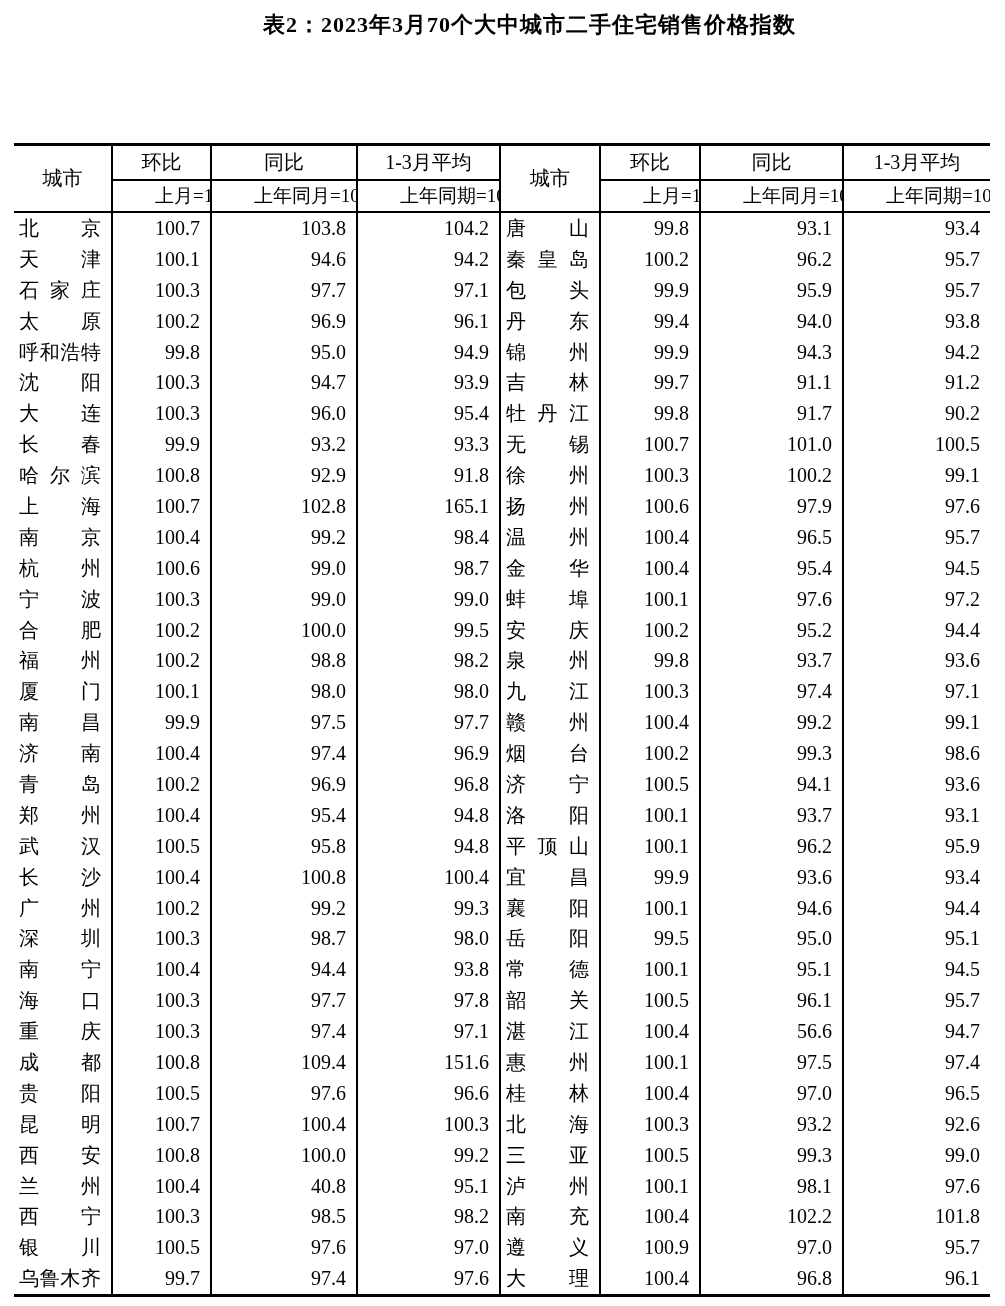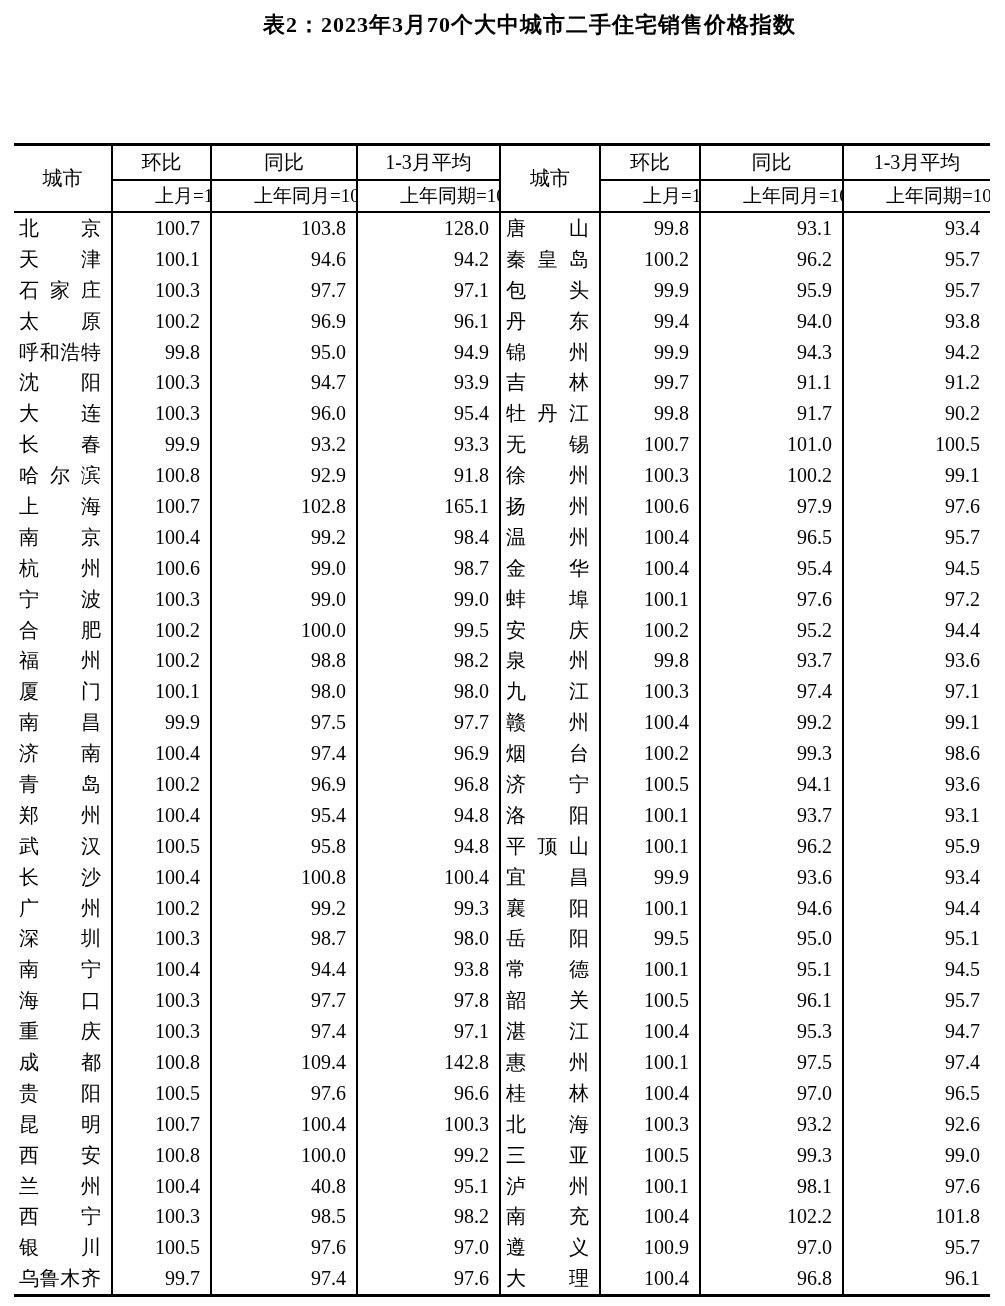--- a/index.html
+++ b/index.html
@@ -92,21 +92,21 @@
   <tbody id="table-body">
       <tr>
         <td class="city bR">
           <div class="city-flex">
             <span>北</span>
             <span>京</span>
           </div>
         </td>
         <td class="num bR">100.7</td>
         <td class="num bR">103.8</td>
-        <td class="num bR">128.0</td>
+        <td class="num bR">104.2</td>
         <td class="city bR">
           <div class="city-flex">
             <span>唐</span>
             <span>山</span>
           </div>
         </td>
         <td class="num bR">99.8</td>
         <td class="num bR">93.1</td>
         <td class="num">93.4</td>
       </tr>
@@ -627,33 +627,33 @@
         <td class="num bR">100.3</td>
         <td class="num bR">97.4</td>
         <td class="num bR">97.1</td>
         <td class="city bR">
           <div class="city-flex">
             <span>湛</span>
             <span>江</span>
           </div>
         </td>
         <td class="num bR">100.4</td>
-        <td class="num bR">95.3</td>
+        <td class="num bR">56.6</td>
         <td class="num">94.7</td>
       </tr>
       <tr>
         <td class="city bR">
           <div class="city-flex">
             <span>成</span>
             <span>都</span>
           </div>
         </td>
         <td class="num bR">100.8</td>
         <td class="num bR">109.4</td>
-        <td class="num bR">142.8</td>
+        <td class="num bR">151.6</td>
         <td class="city bR">
           <div class="city-flex">
             <span>惠</span>
             <span>州</span>
           </div>
         </td>
         <td class="num bR">100.1</td>
         <td class="num bR">97.5</td>
         <td class="num">97.4</td>
       </tr>

